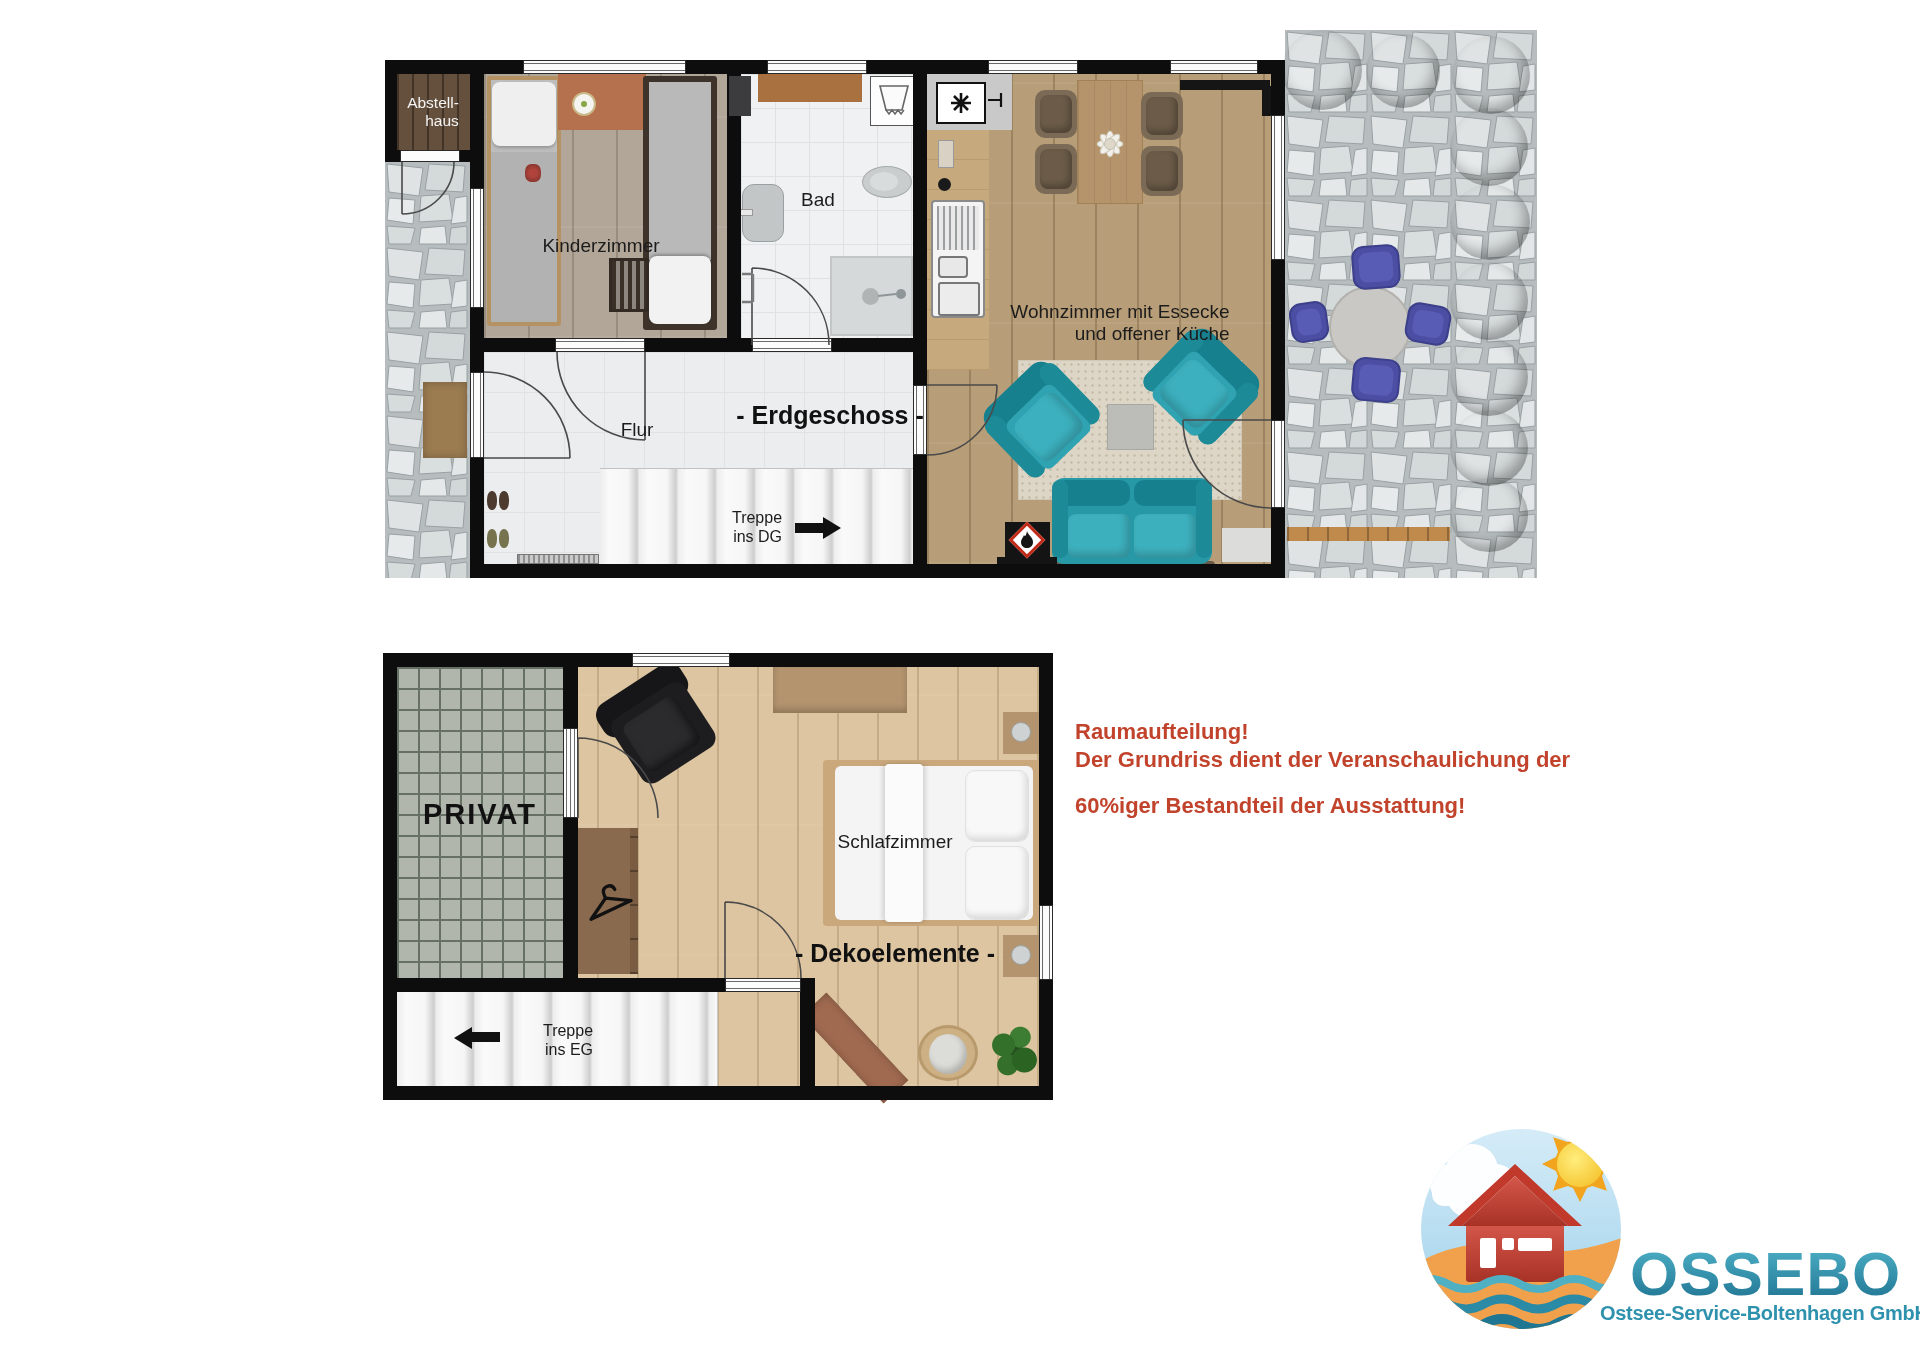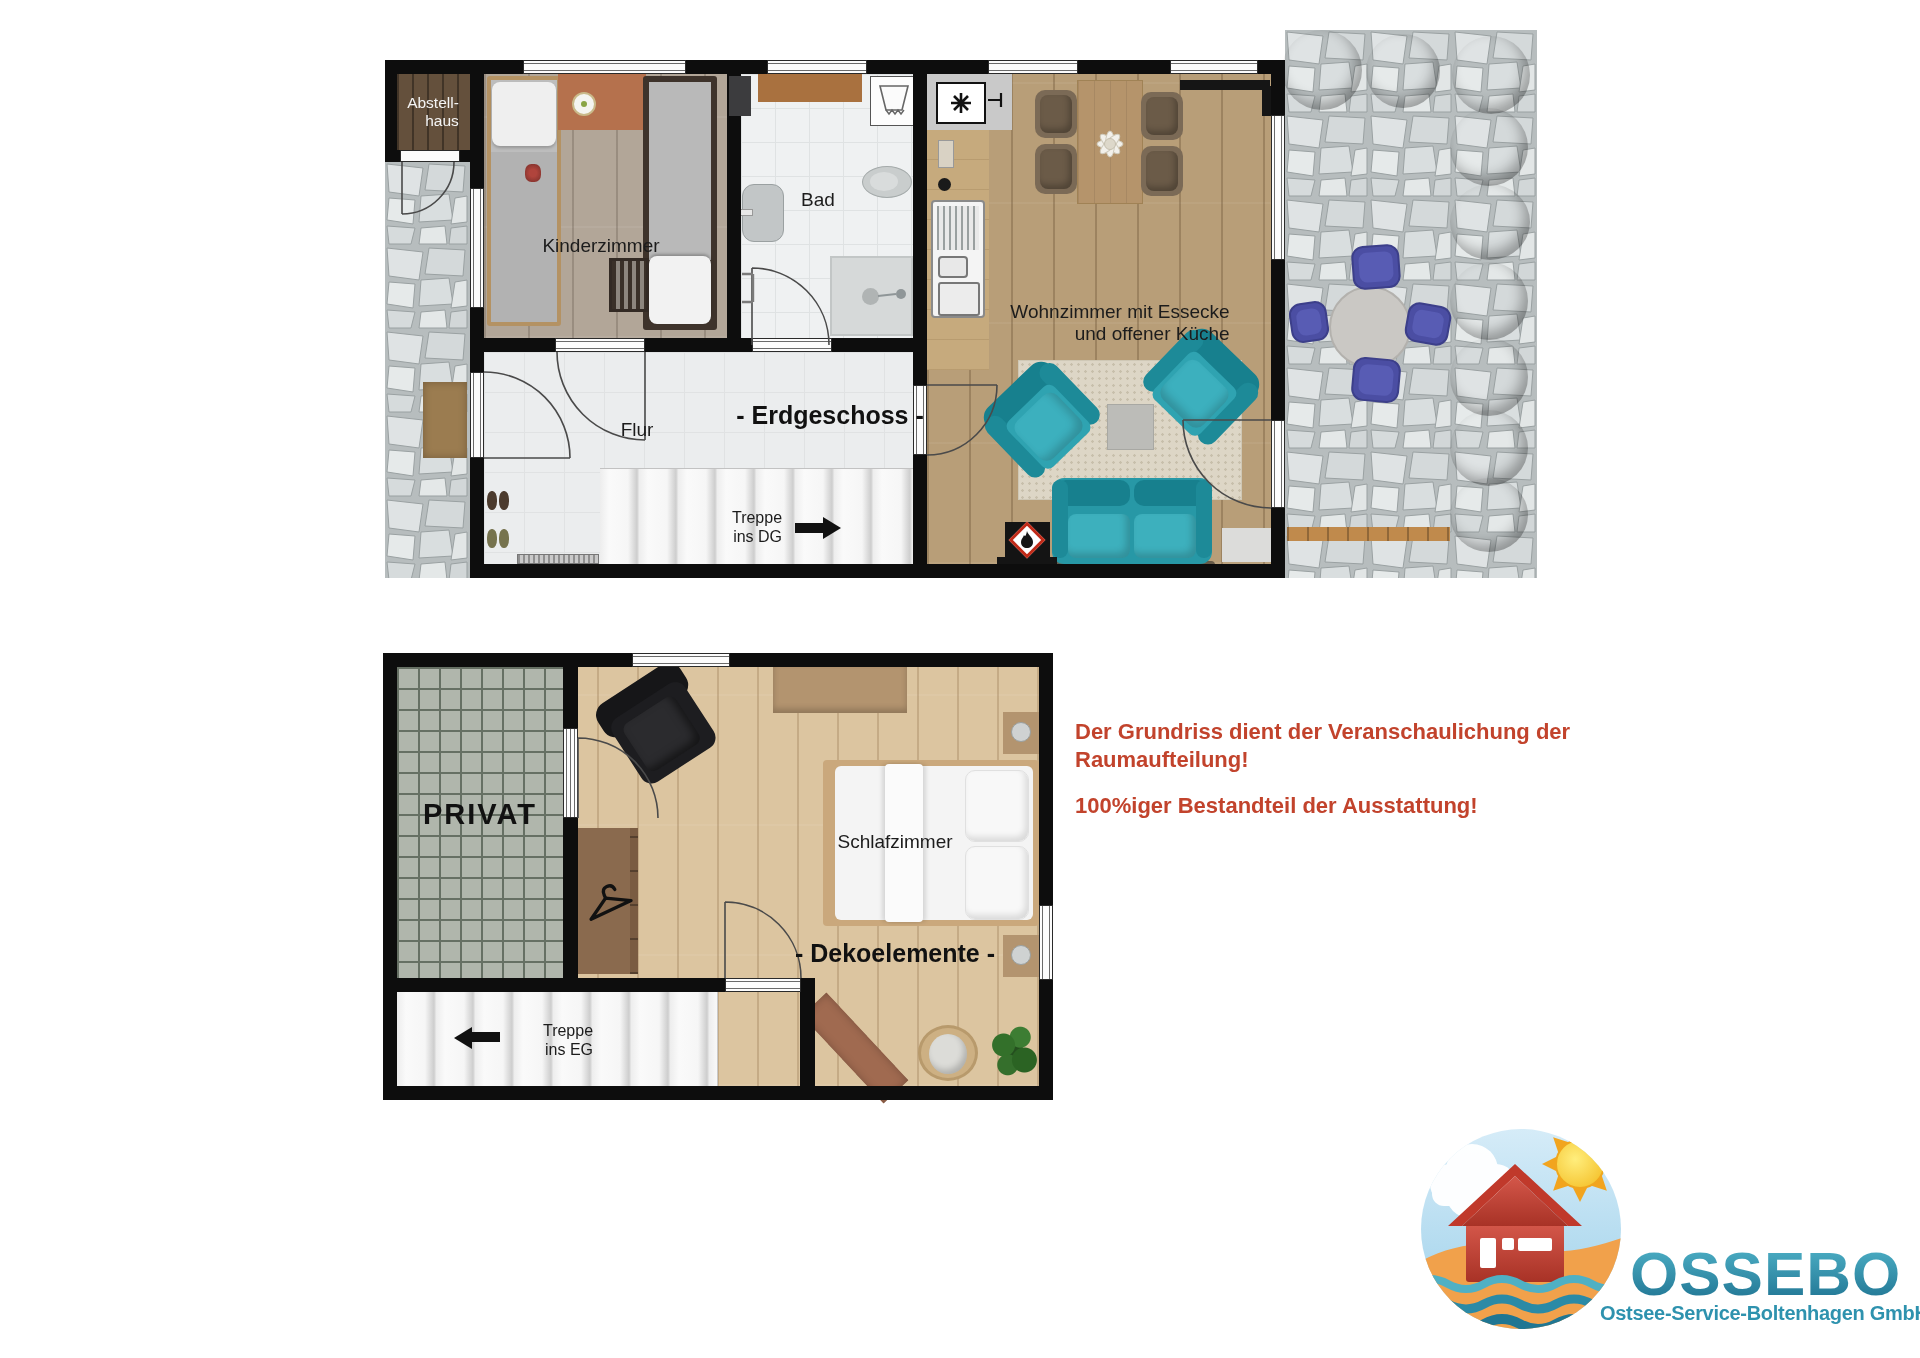--- a/index.html
+++ b/index.html
@@ -348,24 +348,24 @@
     <div class="lbl title" style="left:895px;top:953px">- Dekoelemente -</div>
     <div class="lbl f16" style="left:568px;top:1041px">
       <span style="display:block">Treppe</span>
       <span style="display:block">ins EG</span>
     </div>
     <div class="tri-l" style="left:454px;top:1027px"></div>
     <div class="arrshaft" style="left:472px;top:1032px;width:28px;height:10px"></div>
   </div>
 
   <div class="abs" style="left:1075px;top:718px;width:520px;color:#c2432c;z-index:40">
+    <div class="disc-line">Raumaufteilung!</div>
     <div class="disc-line">Der Grundriss dient der Veranschaulichung der</div>
-    <div class="disc-line">Raumaufteilung!</div>
     <div style="height:18px"></div>
-    <div class="disc-line">100%iger Bestandteil der Ausstattung!</div>
+    <div class="disc-line">60%iger Bestandteil der Ausstattung!</div>
   </div>
 
   <div class="abs" style="left:1418px;top:1126px;width:480px;height:212px;z-index:40">
     <svg width="206" height="206" viewBox="0 0 206 206">
       <defs>
         <clipPath id="logoClip">
             <circle cx="103" cy="103" r="100"></circle>
           </clipPath>
         <linearGradient id="skyG" x1="0" y1="0" x2="0" y2="1">
           <stop offset="0" stop-color="#d6ecf8"></stop>

